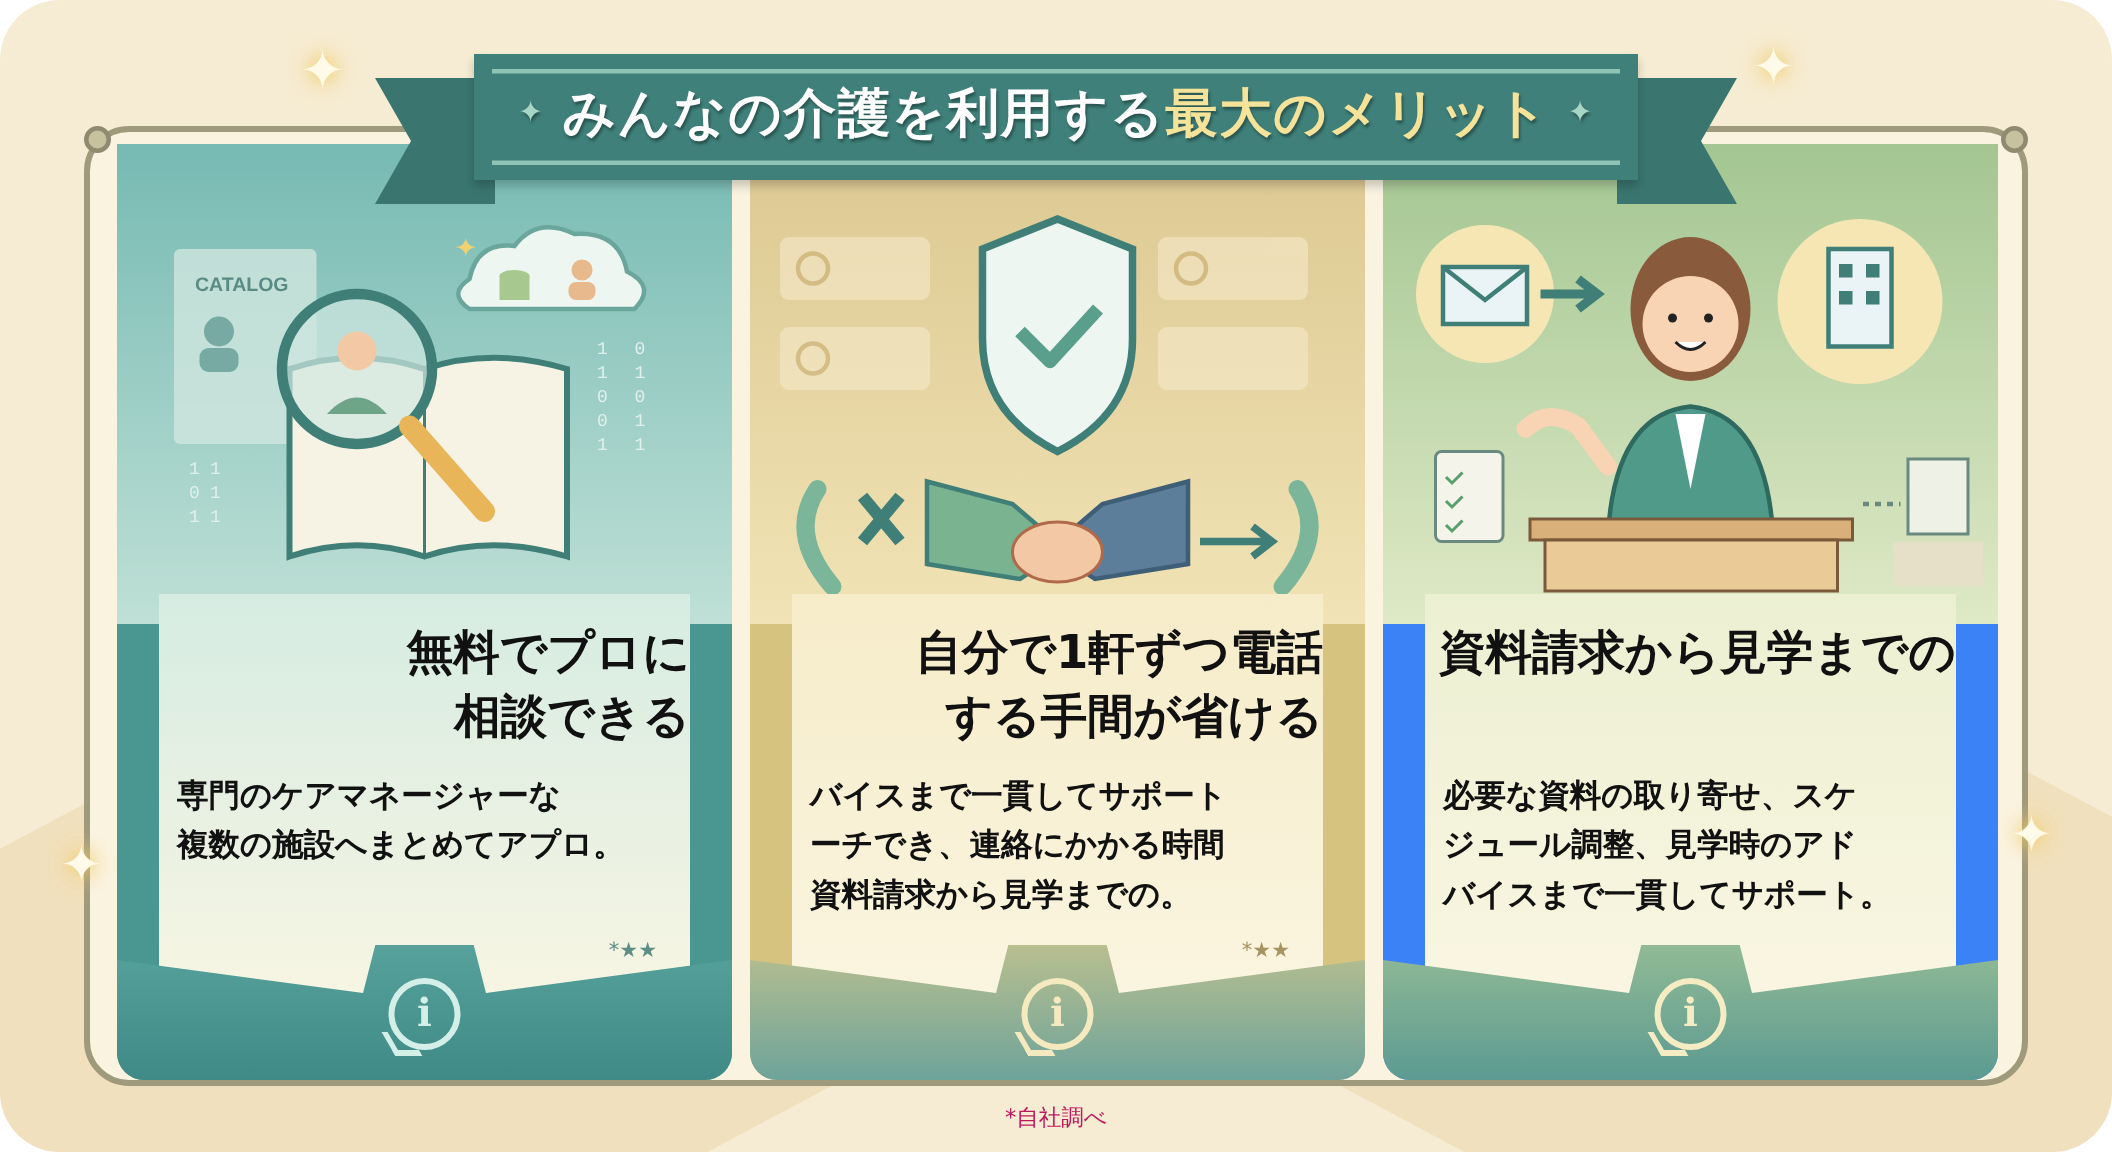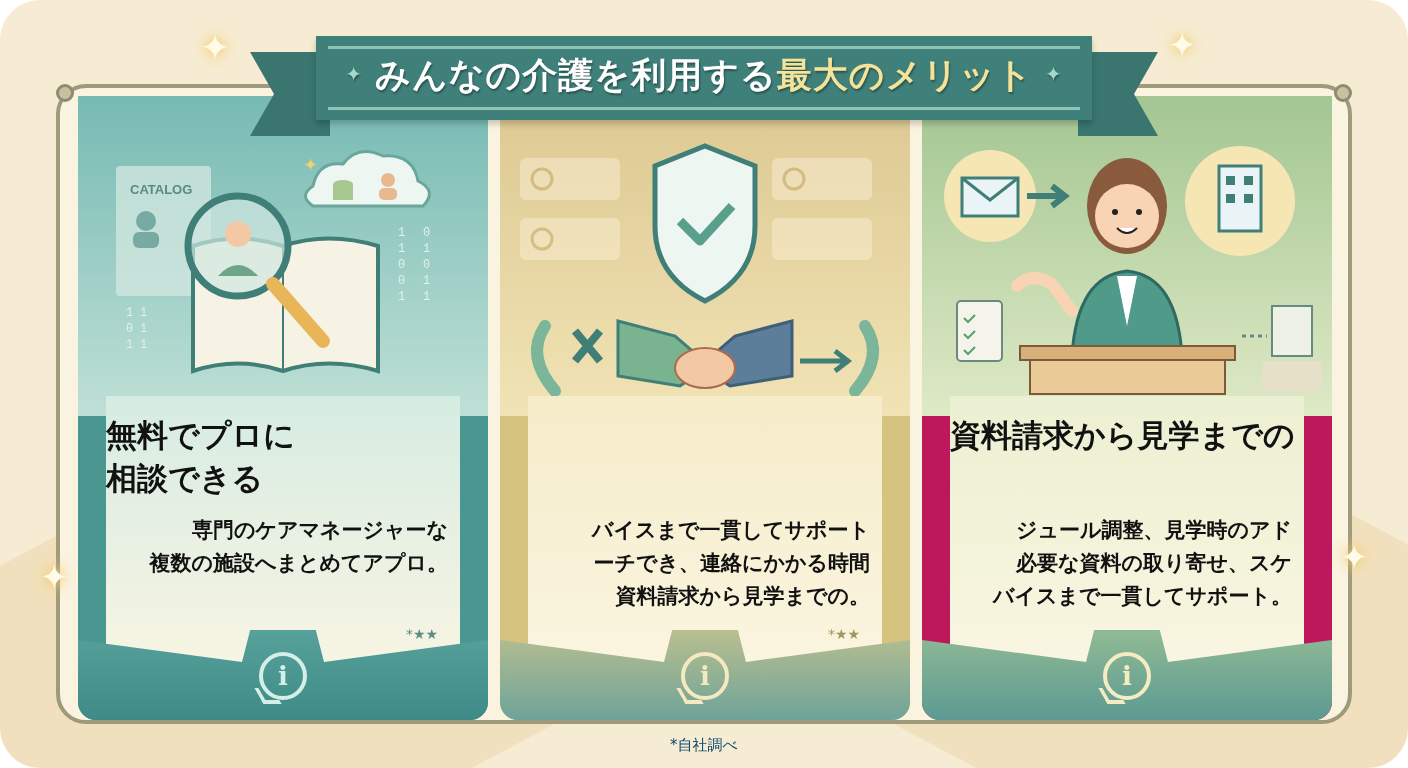--- a/index.html
+++ b/index.html
@@ -17,44 +17,44 @@
 .banner .title{position:absolute;left:0;right:0;top:16px;text-align:center;font-size:35px;font-weight:bold;color:#fff;letter-spacing:1px;text-shadow:1px 2px 2px rgba(0,0,0,.35)}
 .banner .title .hl{color:#f5e39a}
 .banner .dia{color:#a8d6c4;font-size:20px;margin:0 12px;vertical-align:6px}
 .tail{position:absolute;top:52px;width:80px;height:84px;background:#3a7570;z-index:5}
 .tail.l{left:250px;clip-path:polygon(0 0,100% 0,100% 100%,0 100%,30% 50%)}
 .tail.r{right:250px;clip-path:polygon(0 0,100% 0,70% 50%,100% 100%,0 100%)}
 .card{position:absolute;top:96px;width:410px;height:624px;border-radius:0 0 18px 18px;z-index:3;overflow:hidden}
 .card .top{position:absolute;left:0;top:0;right:0;height:320px}
 .card .panel{position:absolute;left:28px;right:28px;top:300px;height:300px;border-radius:0 0 40px 40px}
 .card .foot{position:absolute;left:0;right:0;bottom:0;height:100px;clip-path:polygon(0 20%,40% 42%,42% 10%,58% 10%,60% 42%,100% 20%,100% 100%,0 100%)}
-.card .heading{position:absolute;left:28px;right:28px;top:318px;text-align:left;font-size:31px;font-weight:bold;color:#111;line-height:43px;z-index:4}
-.card .body{position:absolute;left:40px;right:40px;top:418px;text-align:right;font-size:21px;font-weight:bold;color:#111;line-height:33px;z-index:4}
+.card .heading{position:absolute;left:28px;right:28px;top:318px;text-align:right;font-size:31px;font-weight:bold;color:#111;line-height:43px;z-index:4}
+.card .body{position:absolute;left:40px;right:40px;top:418px;text-align:left;font-size:21px;font-weight:bold;color:#111;line-height:33px;z-index:4}
 .card .stars{position:absolute;right:50px;top:530px;font-size:14px;z-index:4}
 .card .info{position:absolute;left:181px;bottom:20px;width:48px;height:48px;border-radius:50%;border:4px solid;z-index:5;text-align:center;font-family:"DejaVu Serif",serif;font-weight:bold;font-size:26px;line-height:40px}
 .card .info:after{content:"";position:absolute;left:-4px;bottom:-8px;width:14px;height:12px;border-left:4px solid;border-bottom:4px solid;transform:skewX(30deg);border-color:inherit}
 .c1{left:78px;background:#4a9691}
 .c1 .top{background:linear-gradient(#76bab3,#bfe0d6)}
 .c1 .panel{background:linear-gradient(#d6ece2,#fbf6e3)}
 .c1 .foot{background:linear-gradient(#5aa49e,#3f8a86)}
 .c1 .stars{color:#5e8f86}
 .c1 .info{color:#d3efe8;border-color:#d3efe8}
 .c2{left:500px;background:#d6c380}
 .c2 .top{background:linear-gradient(#dcc891,#f1e3b5)}
 .c2 .panel{background:linear-gradient(#f6ecc9,#fbf6e3)}
 .c2 .foot{background:linear-gradient(#c1c28e,#6ea39a)}
 .c2 .stars{color:#a89462}
 .c2 .info{color:#f5e9bf;border-color:#f5e9bf}
-.c3{left:922px;background:#be185d}
+.c3{left:922px;background:#3b82f6}
 .c3 .top{background:linear-gradient(#a3c692,#dfe9c6)}
 .c3 .panel{background:linear-gradient(#ecf0d2,#fbf6e3)}
 .c3 .foot{background:linear-gradient(#97be95,#5c9a92)}
 .c3 .info{color:#f5ecc4;border-color:#f5ecc4}
 .illus{position:absolute;left:0;top:40px;width:410px;height:280px}
-.footnote{position:absolute;left:0;right:0;top:736px;text-align:center;font-size:15px;color:#0c4a6e;z-index:4}
+.footnote{position:absolute;left:0;right:0;top:736px;text-align:center;font-size:15px;color:#be185d;z-index:4}
 </style>
 </head>
 <body>
 
 <div class="page">
 
   <div class="frame"></div>
   <div class="deco-dot" style="left:56px;top:84px"></div>
   <div class="deco-dot" style="right:56px;top:84px"></div>
 
@@ -141,20 +141,24 @@
       <path d="M180 85 L200 105 L232 70" fill="none" stroke="#5a9e8c" stroke-width="9" stroke-linejoin="round"></path>
       <path d="M118 185 L175 200 L210 230 L180 250 L118 240Z" fill="#7ab38f" stroke="#3f7f78" stroke-width="3"></path>
       <path d="M292 185 L235 200 L200 230 L230 250 L292 240Z" fill="#5d7e9a" stroke="#3f5f78" stroke-width="3"></path>
       <ellipse cx="205" cy="232" rx="30" ry="20" fill="#f3c9a5" stroke="#b06a4a" stroke-width="2"></ellipse>
       <path d="M45 190 Q25 220 55 255" fill="none" stroke="#7bb59a" stroke-width="12" stroke-linecap="round"></path>
       <path d="M75 195 L100 225 M100 195 L75 225" stroke="#3f7f78" stroke-width="8"></path>
       <path d="M300 225 L345 225 M335 215 L348 225 L335 235" stroke="#3f7f78" stroke-width="5" fill="none"></path>
       <path d="M365 190 Q385 220 355 255" fill="none" stroke="#7bb59a" stroke-width="12" stroke-linecap="round"></path>
     </svg>
     <div class="panel"></div>
+    <div class="heading">
+      <div>自分で1軒ずつ電話</div>
+      <div>する手間が省ける</div>
+    </div>
     <div class="body">
       <div>バイスまで一貫してサポート</div>
       <div>ーチでき、連絡にかかる時間</div>
       <div>資料請求から見学までの。</div>
     </div>
     <div class="stars">*★★</div>
     <div class="foot"></div>
     <div class="info">i</div>
   </div>
 
@@ -185,22 +189,22 @@
       <path d="M42 182 l4 4 l7 -7 M42 198 l4 4 l7 -7 M42 214 l4 4 l7 -7" stroke="#5aa06a" stroke-width="2" fill="none"></path>
       <path d="M320 200 L345 200" stroke="#6a8a80" stroke-width="3" stroke-dasharray="4 4"></path>
       <rect x="350" y="170" width="40" height="50" fill="#eef2e6" stroke="#6a8a80" stroke-width="2"></rect>
       <rect x="340" y="225" width="60" height="30" fill="#e6e0c8"></rect>
     </svg>
     <div class="panel"></div>
     <div class="heading">
       <div>資料請求から見学までの</div>
     </div>
     <div class="body">
+      <div>必要な資料の取り寄せ、スケ</div>
       <div>ジュール調整、見学時のアド</div>
-      <div>必要な資料の取り寄せ、スケ</div>
       <div>バイスまで一貫してサポート。</div>
     </div>
     <div class="foot"></div>
     <div class="info">i</div>
   </div>
 
   <div class="footnote">*自社調べ</div>
 </div>
 
 </body></html>

